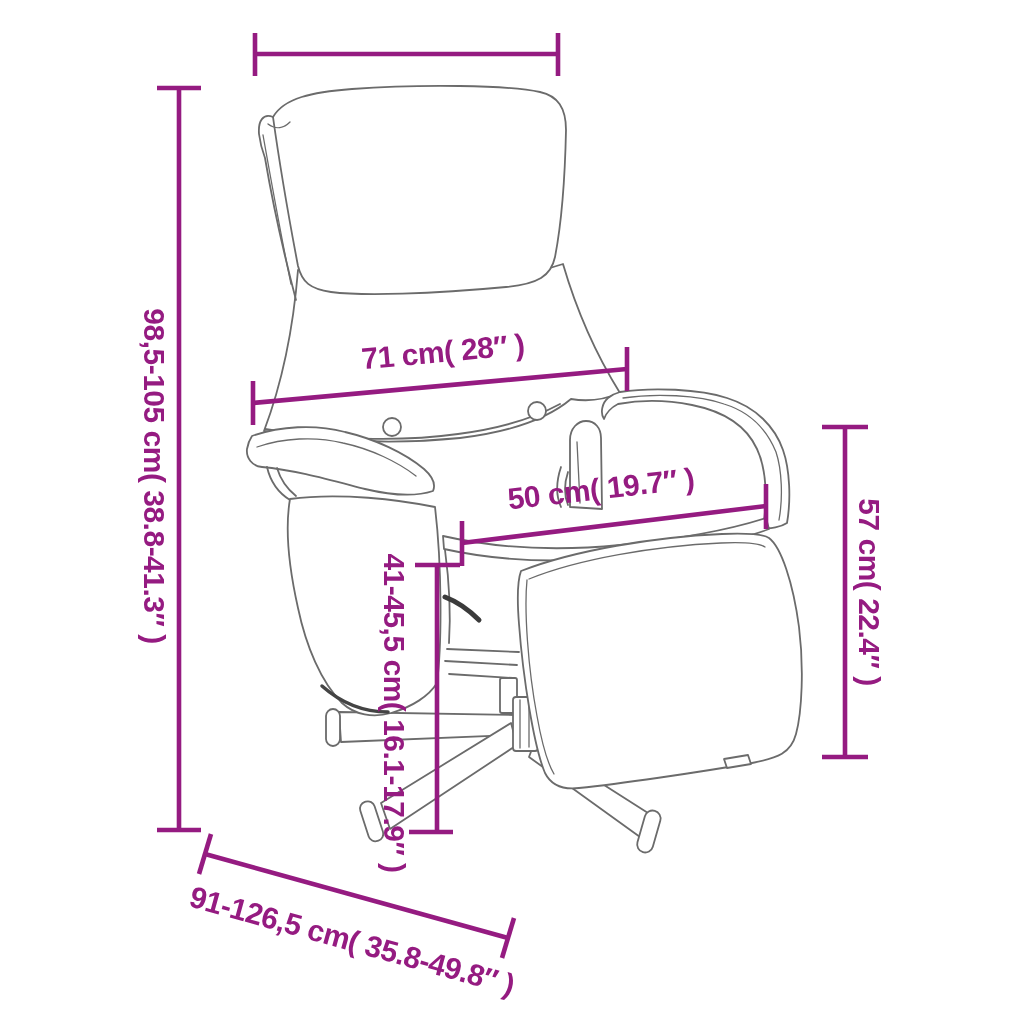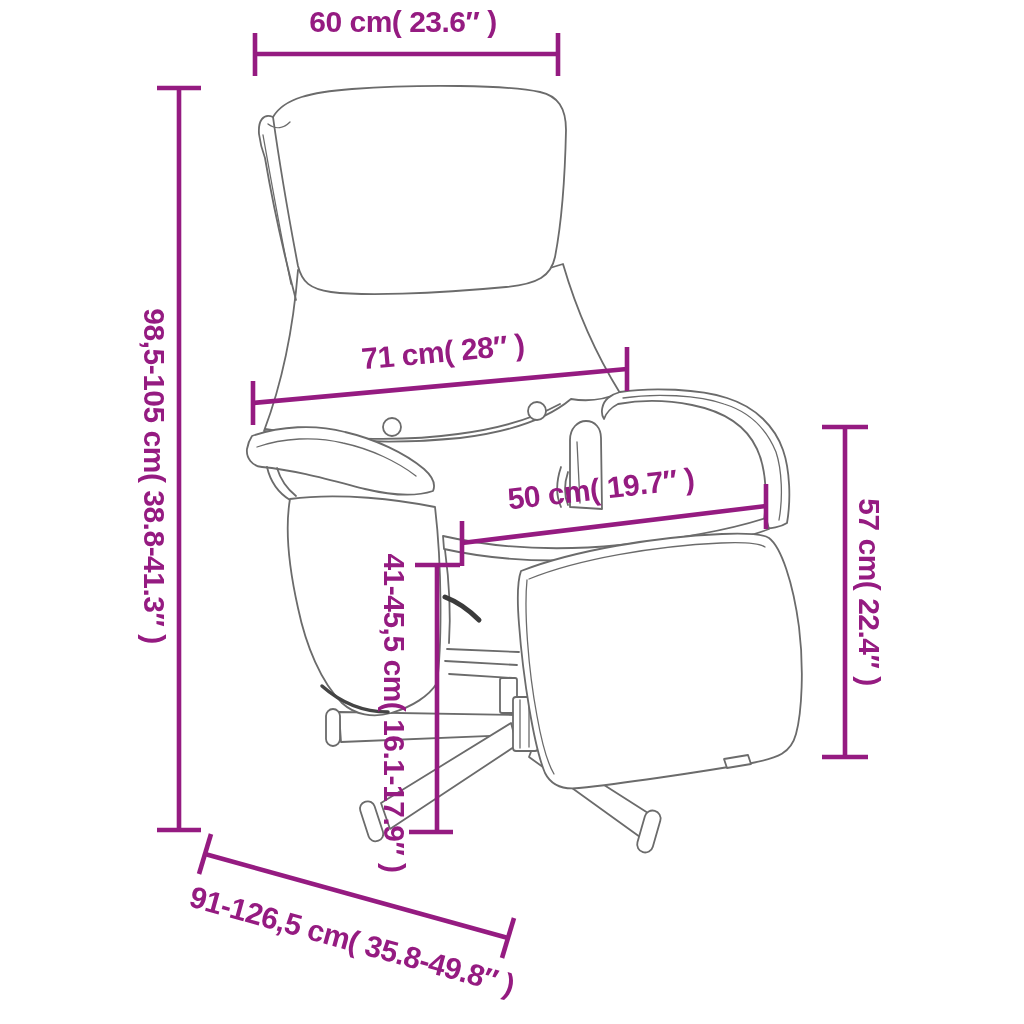--- a/index.html
+++ b/index.html
@@ -129,20 +129,19 @@
       </g>
 
       <g>
         <line x1="205" y1="854" x2="508" y2="938"></line>
         <line x1="211" y1="834" x2="199" y2="874"></line>
         <line x1="514" y1="918" x2="502" y2="958"></line>
       </g>
     </g>
   </svg>
 
-  <div class="dim-label rot0 lbl-top" style="color: rgb(149, 27, 129);">60 cm( 23.6″ )</div>
   <div class="dim-label rot90 lbl-left" style="color: rgb(149, 27, 129);">98,5-105 cm( 38.8-41.3″ )</div>
   <div class="dim-label lbl-back" style="color: rgb(149, 27, 129);">71 cm( 28″ )</div>
   <div class="dim-label lbl-seatw" style="color: rgb(149, 27, 129);">50 cm( 19.7″ )</div>
   <div class="dim-label rot90 lbl-arm" style="color: rgb(149, 27, 129);">57 cm( 22.4″ )</div>
   <div class="dim-label rot90 lbl-seath" style="color: rgb(149, 27, 129);">41-45,5 cm( 16.1-17.9″ )</div>
   <div class="dim-label lbl-depth" style="color: rgb(149, 27, 129);">91-126,5 cm( 35.8-49.8″ )</div>
 </div>
 
 </body></html>

